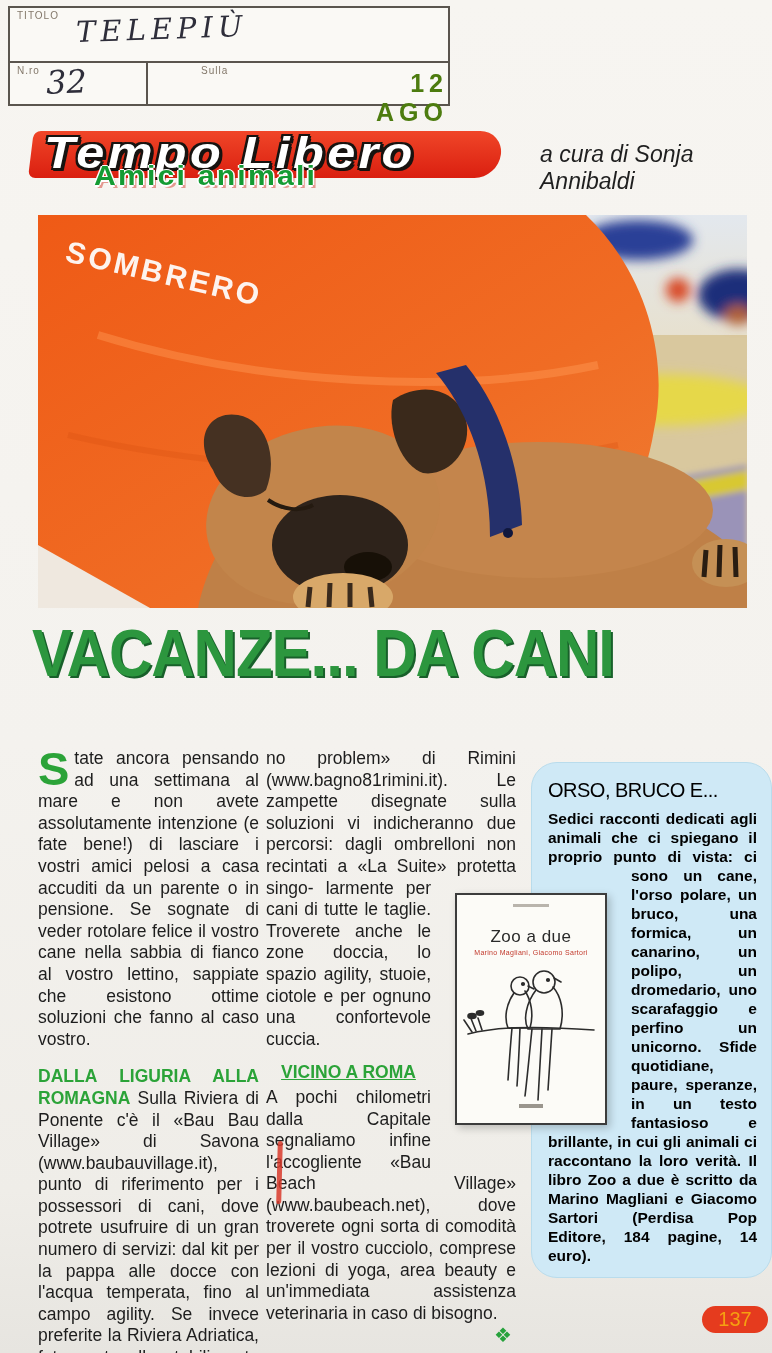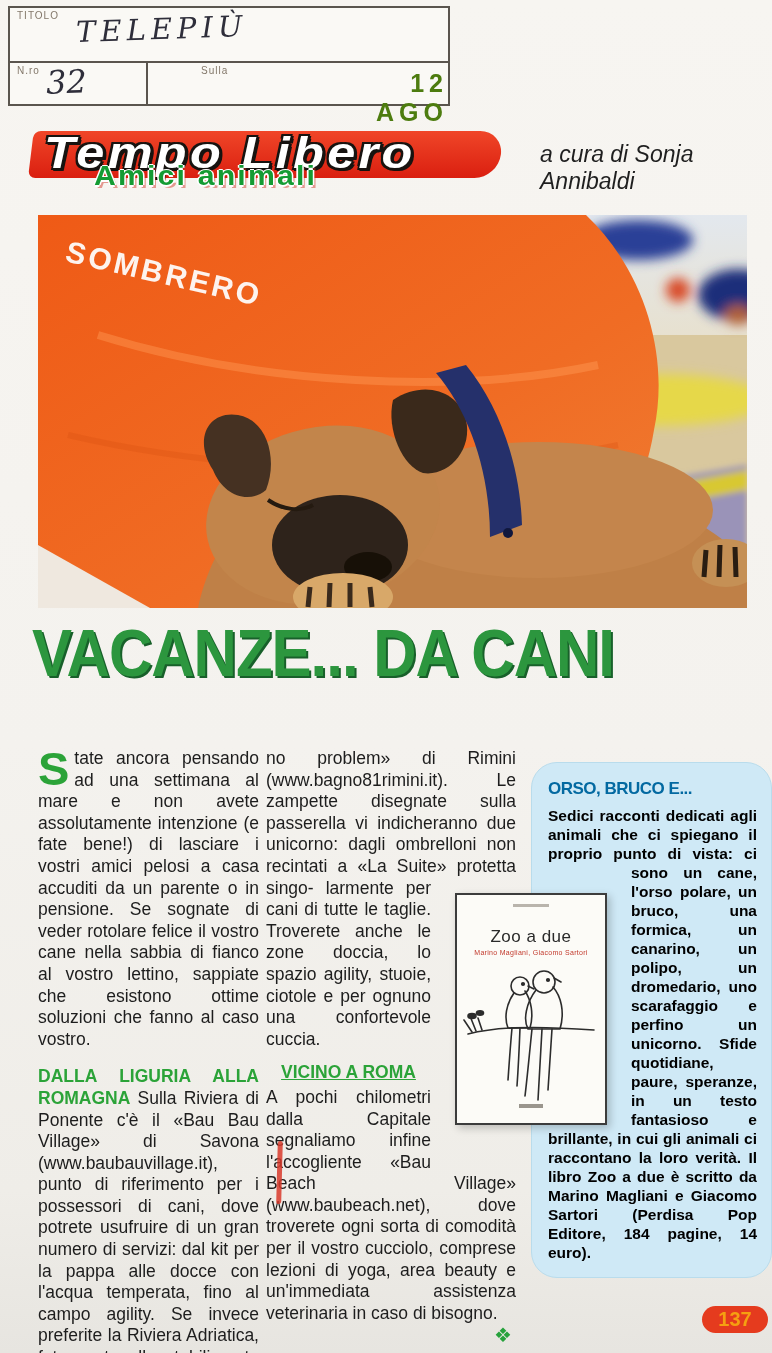--- a/index.html
+++ b/index.html
@@ -47,38 +47,38 @@
   .dropcap{float:left;font-size:47px;line-height:37px;font-weight:bold;color:#2ba338;margin:2px 5px 0 0;}
   .green-head{color:#2ba338;font-weight:bold;}
   .para2{margin-top:16px;}
   .cut-right{float:right;width:78px;height:290px;margin-left:7px;}
   .sec-head2{text-align:center;font-weight:bold;color:#2ba338;margin:12px 0 3px 0;text-decoration:underline;}
   .endmark{text-align:right;color:#27a23c;font-size:20px;line-height:18px;margin:2px 4px 0 0;}
 
   
   .sidebar{left:531px;top:762px;width:241px;height:516px;background:#cfe9f6;border:1px solid #b9dcec;
     border-radius:26px;box-sizing:border-box;padding:14px 14px 0 16px;}
-  .sidebar-title{font-size:17px;font-weight:bold;color:#0369a1;margin:2px 0 7px 0;letter-spacing:-.5px;}
+  .sidebar-title{font-size:20px;font-weight:normal;color:#000000;margin:2px 0 7px 0;letter-spacing:-.5px;}
   .sidebar-body{font-size:15.5px;line-height:19px;font-weight:bold;color:#000000;text-align:justify;}
   .cut-left{float:left;width:76px;height:266px;margin-right:7px;}
 
   
   .book{left:455px;top:893px;width:152px;height:232px;background:#fcfbf7;border:2px solid #3c3c3c;
     box-sizing:border-box;box-shadow:3px 3px 8px rgba(0,0,0,.22);}
   .bc-topmark{width:36px;height:3px;background:#b9b4ac;margin:9px auto 0 auto;}
   .bc-title{text-align:center;font-size:17px;color:#2a2a2a;margin-top:20px;letter-spacing:.5px;}
   .bc-authors{text-align:center;font-size:7px;color:#c2392c;margin-top:2px;letter-spacing:.3px;}
   .bc-art{display:block;margin:2px auto 0 auto;}
   .bc-pubmark{width:24px;height:4px;background:#9a958d;margin:0 auto;}
 
   
   .red-mark{left:277px;top:1141px;width:5px;height:63px;background:#d93a2c;border-radius:3px;
     transform:rotate(1.5deg);opacity:.85;}
   .page-pill{left:702px;top:1306px;width:66px;height:27px;background:#e53b1e;border-radius:14px;
-    color:#f5a011;font-size:20px;font-weight:bold;text-align:center;line-height:27px;}
+    color:#f5a011;font-size:20px;font-weight:normal;text-align:center;line-height:27px;}
 </style>
 </head>
 <body>
 
 <div class="page">
 
   <div class="abs stampbox">
     <div class="stamprow1">
       <span class="stamplabel">TITOLO</span>
       <span class="hand titolo-val">TELEPIÙ</span>
@@ -171,21 +171,21 @@
   <div class="abs col col1">
     <div>
       <span class="dropcap">S</span><span>tate ancora pensando ad una settimana al mare e non avete assolutamente intenzione (e fate bene!) di lasciare i vostri amici pelosi a casa accuditi da un parente o in pensione. Se sognate di veder rotolare felice il vostro cane nella sabbia di fianco al vostro lettino, sappiate che esistono ottime soluzioni che fanno al caso vostro.</span>
     </div>
     <div class="para2">
       <span class="green-head">DALLA LIGURIA ALLA ROMAGNA</span><span> Sulla Riviera di Ponente c'è il «Bau Bau Village» di Savona (www.baubauvillage.it), punto di riferimento per i possessori di cani, dove potrete usufruire di un gran numero di servizi: dal kit per la pappa alle docce con l'acqua temperata, fino al campo agility. Se invece preferite la Riviera Adriatica, fate sosta allo stabilimento «Bagno 81…</span>
     </div>
   </div>
 
   <div class="abs col col2">
-    <span>no problem» di Rimini (www.bagno81rimini.it). Le zampette disegnate sulla passerella vi indicheranno due unicorno: dagli ombrelloni non recintati a «La Suite» protetta singo-</span>
+    <span>no problem» di Rimini (www.bagno81rimini.it). Le zampette disegnate sulla soluzioni vi indicheranno due percorsi: dagli ombrelloni non recintati a «La Suite» protetta singo-</span>
     <span class="cut-right"></span>
     <span>larmente per cani di tutte le taglie. Troverete anche le zone doccia, lo spazio agility, stuoie, ciotole e per ognuno una confortevole cuccia.</span>
     <div class="sec-head2">VICINO A ROMA</div>
     <span>A pochi chilometri dalla Capitale segnaliamo infine l'accogliente «Bau Beach Village» (www.baubeach.net), dove troverete ogni sorta di comodità per il vostro cucciolo, comprese lezioni di yoga, area beauty e un'immediata assistenza veterinaria in caso di bisogno.</span>
     <div class="endmark">❖</div>
     
   </div>
 
   <div class="abs sidebar">
     <div class="sidebar-title">ORSO, BRUCO E...</div>

